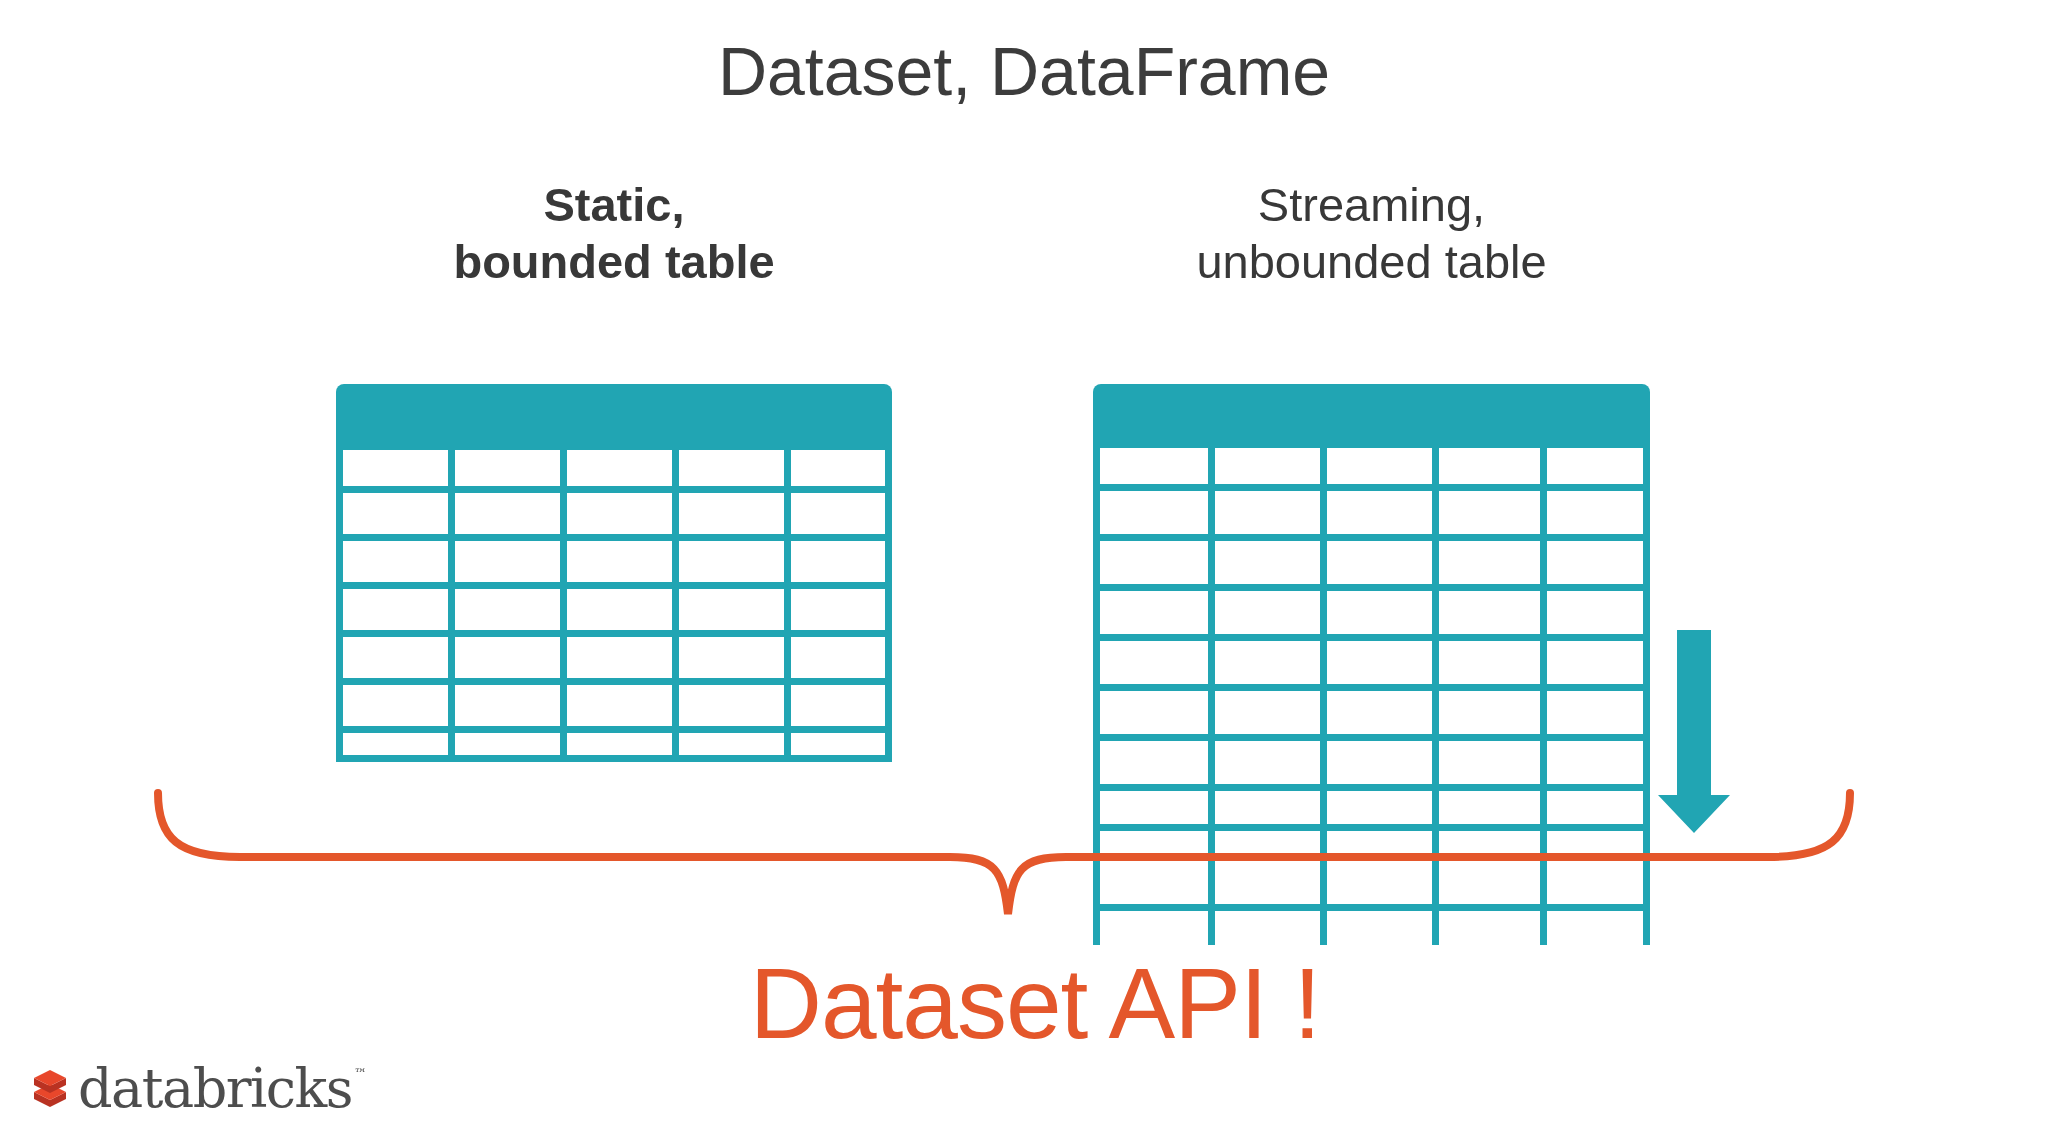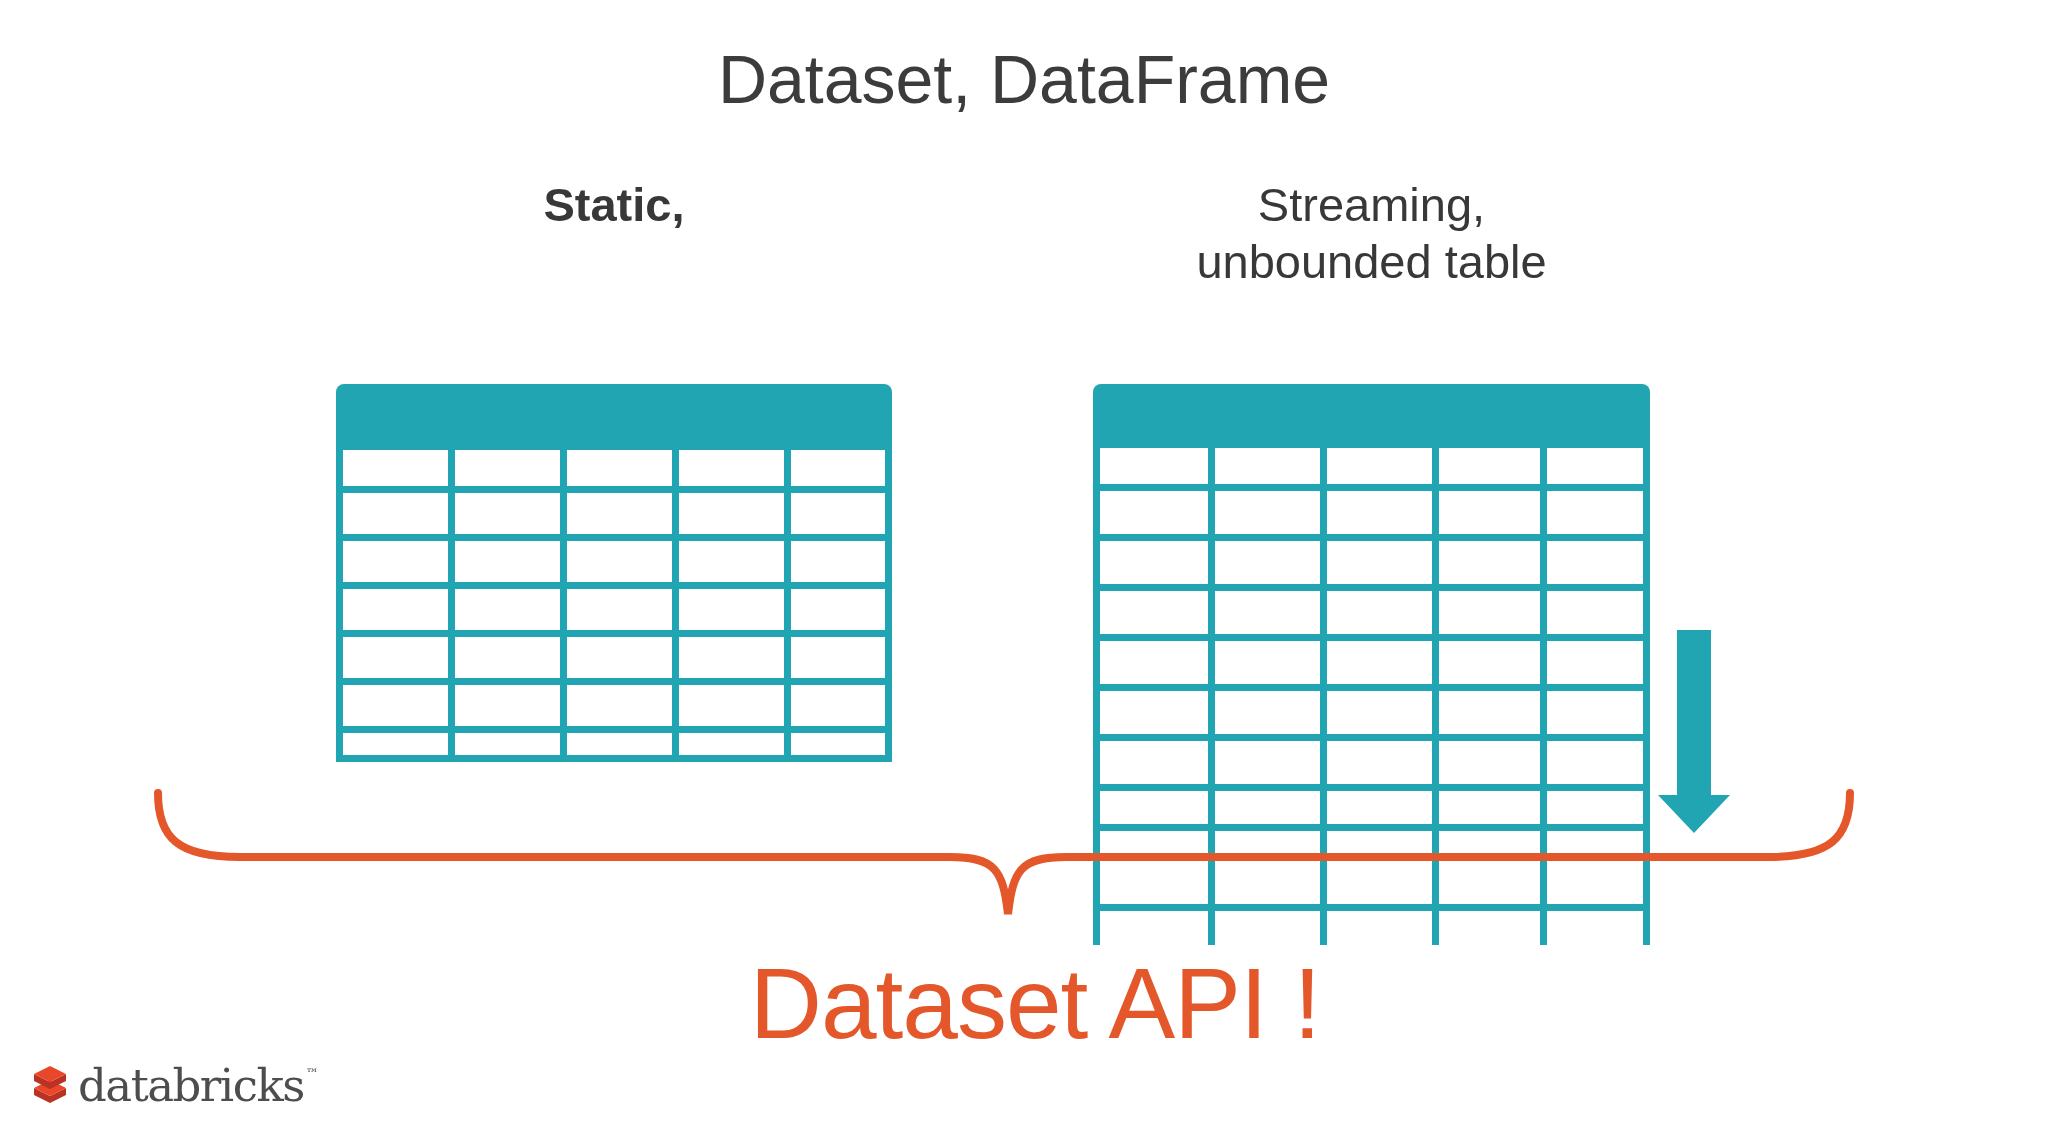--- a/index.html
+++ b/index.html
@@ -13,21 +13,21 @@
   }
   html,body{margin:0;padding:0;background:#ffffff;}
   .slide{
     position:relative;
     width:2048px;height:1126px;
     background:#ffffff;
     overflow:hidden;
     font-family:"Liberation Sans", sans-serif;
   }
   .title{
-    position:absolute;left:0;top:40px;width:100%;
+    position:absolute;left:0;top:32px;width:100%;
     text-align:center;
     font-size:68px;font-weight:300;
     color:var(--title-color);
     margin:0;
   }
   .tbl-label{
     position:absolute;top:176px;
     text-align:center;
     font-size:47px;line-height:1.22;font-weight:300;
     color:var(--label-color);
@@ -83,39 +83,40 @@
     white-space:nowrap;
   }
 
   .logo{
     position:absolute;left:30px;top:1062px;
     display:flex;align-items:center;
   }
   .logo-icon{width:40px;height:46px;margin-right:8px;}
   .wordmark{
     font-family:"DejaVu Serif", serif;
-    font-size:45px;font-weight:500;letter-spacing:-1.5px;
+    font-size:54px;font-weight:500;letter-spacing:-1.5px;
     color:var(--logo-text-color);
     line-height:1;
   }
   .tm{
     font-family:"DejaVu Serif", serif;
     font-size:13px;color:var(--logo-text-color);
     align-self:flex-start;margin-top:4px;margin-left:2px;
   }
 </style>
 </head>
 <body>
 
 <div class="slide">
 
   <h1 class="title">Dataset, DataFrame</h1>
 
   <div class="tbl-label tbl-label-static">
     <div>Static,</div>
+    <div>bounded table</div>
   </div>
 
   <div class="tbl-label tbl-label-streaming">
     <div>Streaming,</div>
     <div>unbounded table</div>
   </div>
 
   <div class="table table-static">
     <div class="thead"></div>
     <div class="vline v0"></div>

